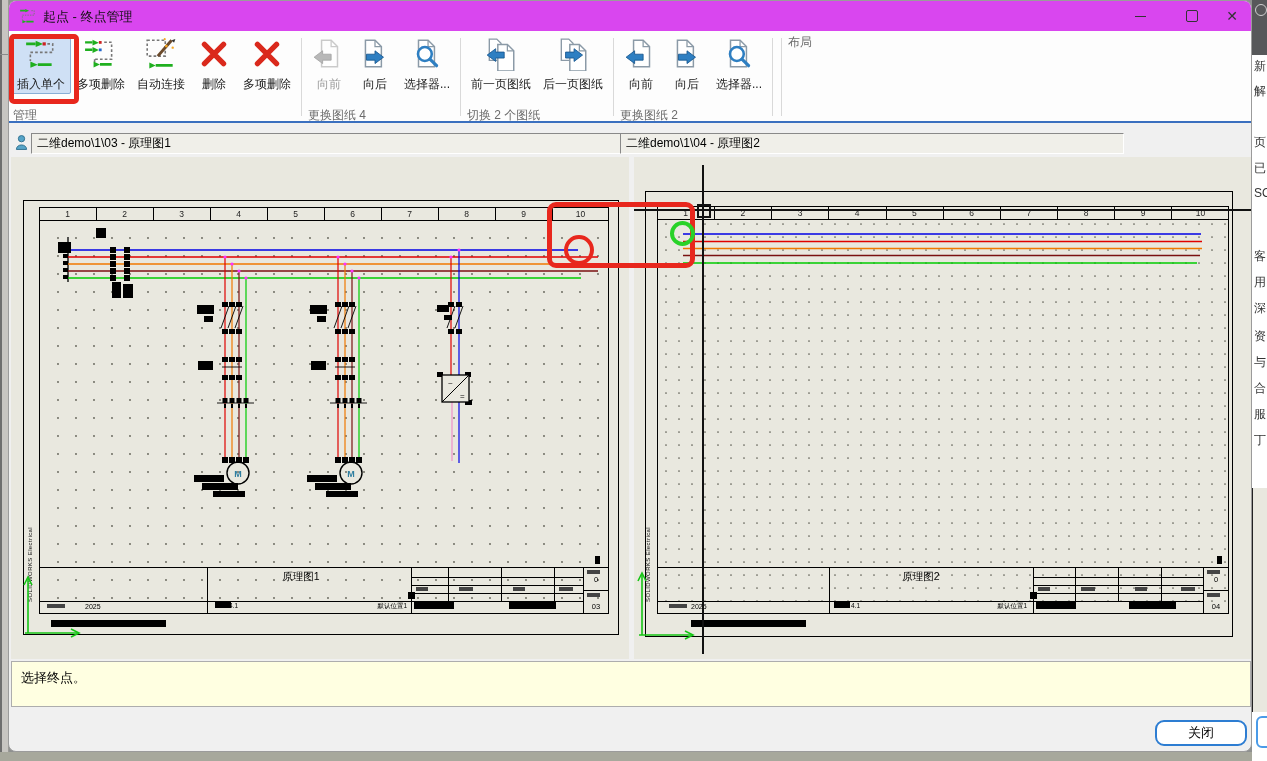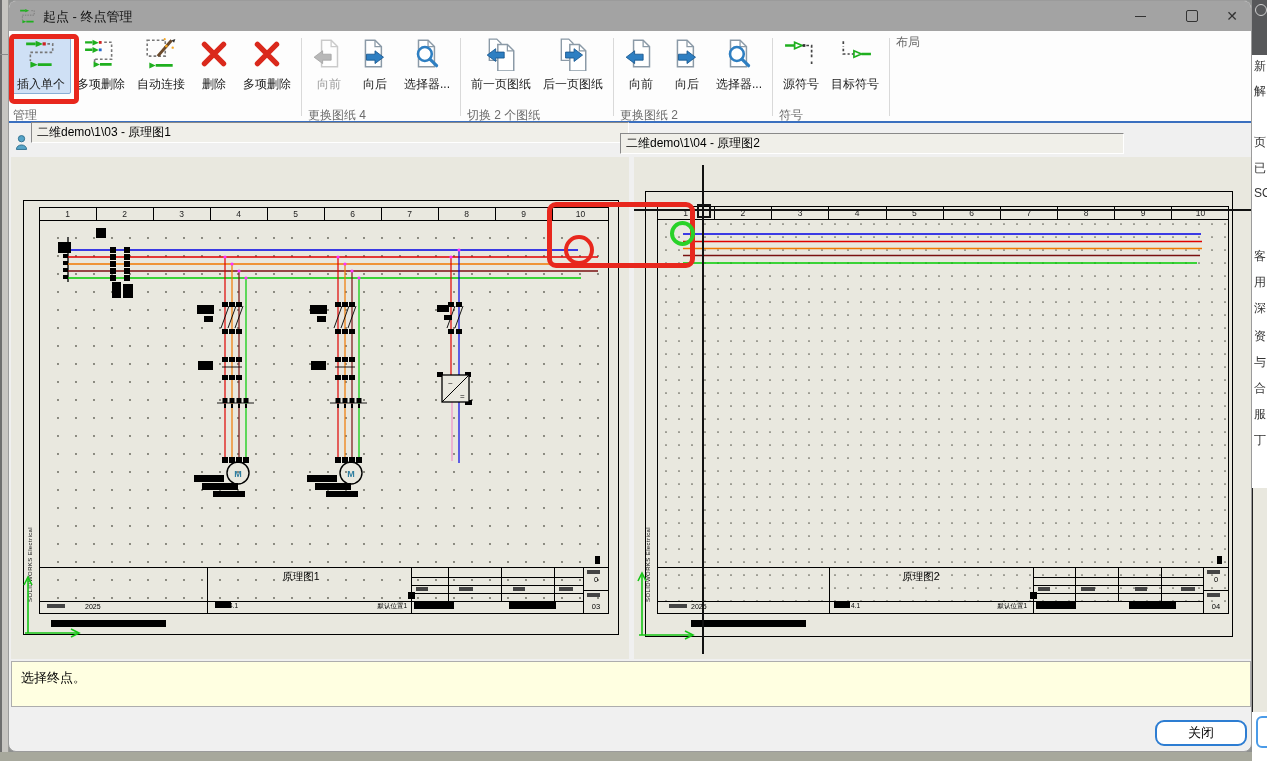--- a/index.html
+++ b/index.html
@@ -13,21 +13,21 @@
   #bg-bottom-strip{left:0;top:752px;width:1267px;height:9px;background:#a7a89c;}
   #bg-right-strip{left:1252px;top:0;width:15px;height:761px;background:#ffffff;overflow:hidden;}
   #bg-right-strip .dark{position:absolute;left:0;top:0;width:15px;height:55px;background:#57585a;}
   #bg-right-strip .ring{position:absolute;left:3px;top:4px;width:10px;height:10px;border:1.5px solid #cfcfcf;border-radius:50%;}
   #bg-right-strip .beige{position:absolute;left:0;top:488px;width:15px;height:224px;background:#e9e8df;border-left:1px solid #222;}
   #bg-right-strip .btn-frag{position:absolute;left:4px;top:716px;width:20px;height:28px;border:2px solid #4a9be8;border-radius:6px;background:#fff;}
   .strip-char{position:absolute;left:2px;width:14px;font-size:12px;color:#333;}
   
   #dialog{left:8px;top:0;width:1244px;height:752px;background:#f0f0f0;border:1px solid #9b9b9b;
           border-radius:8px;overflow:hidden;box-sizing:border-box;}
-  #titlebar{left:0;top:0;width:100%;height:30px;background:#a3a3a3;}
+  #titlebar{left:0;top:0;width:100%;height:30px;background:#d946ef;}
   #title-icon{left:10px;top:6px;width:18px;height:18px;}
   #title-text{left:34px;top:7px;font-size:13px;color:#111;}
   .win-btn{top:0;width:42px;height:30px;display:flex;align-items:center;justify-content:center;color:#333;}
   #btn-min{left:1110px;} #btn-max{left:1162px;} #btn-close{left:1202px;}
   #btn-min .bar{width:11px;height:1px;background:#333;}
   #btn-max .box{width:10px;height:10px;border:1.2px solid #333;border-radius:2px;}
   #btn-close .x{font-size:14px;line-height:14px;}
   
   #ribbon{left:0;top:30px;width:100%;height:92px;background:#fdfdfd;border-bottom:2px solid #3a6fbf;
           box-sizing:border-box;display:flex;align-items:stretch;padding:2px 0 0 2px;}
@@ -254,53 +254,31 @@
                   <path d="M17,3 v6 h6" fill="none" stroke="#8b9aa7" stroke-width="1.2"></path>
                   <circle cx="14" cy="16" r="6.5" fill="rgba(255,255,255,.55)" stroke="#2e7fc2" stroke-width="2.4"></circle>
    <path d="M19,21 l6,6" stroke="#2e7fc2" stroke-width="3" stroke-linecap="round"></path>
                 </svg></span>
               <span class="tb-label">选择器...</span>
             </div>
           </div>
           <div class="tb-group-label">更换图纸 2</div>
         </div>
         <div class="tb-sep"></div>
-        <div class="tb-group">
-          <div class="tb-row">
-            <div class="tb-btn">
-              <span><svg viewBox="0 0 32 32" width="34" height="34">
-                  <path d="M1,8 h9" stroke="#1faf1f" stroke-width="2.4"></path>
-   <path d="M10,5 l7,3 -7,3 z" fill="none" stroke="#1faf1f" stroke-width="1.6"></path>
-   <rect x="17.5" y="6.7" width="2.6" height="2.6" fill="#333"></rect>
-   <path d="M21,8 h5 v13 M26,23 v4" stroke="#444" stroke-width="1.6" stroke-dasharray="2.5 2" fill="none"></path>
-                </svg></span>
-              <span class="tb-label">源符号</span>
-            </div>
-            <div class="tb-btn">
-              <span><svg viewBox="0 0 32 32" width="34" height="34">
-                  <path d="M5,4 v5 M5,11 v5 h6 M13,16 h2" stroke="#444" stroke-width="1.6" stroke-dasharray="2.5 2" fill="none"></path>
-   <path d="M15,13 l7,3 -7,3 z" fill="none" stroke="#1faf1f" stroke-width="1.6"></path>
-   <path d="M22,16 h9" stroke="#1faf1f" stroke-width="2.4"></path>
-                </svg></span>
-              <span class="tb-label">目标符号</span>
-            </div>
-          </div>
-          <div class="tb-group-label">符号</div>
-        </div>
         <div class="tb-sep"></div>
         <div class="tb-group">
           <div class="tb-group-label">布局</div>
         </div>
       </div>
 
     <svg class="person abs" style="left:6px;top:133px" viewBox="0 0 14 17">
       <circle cx="7" cy="4.4" r="3.4" fill="#56a4c8" stroke="#2f6e8e"></circle>
       <path d="M1.5,16 c0,-6.5 11,-6.5 11,0 z" fill="#56a4c8" stroke="#2f6e8e"></path>
     </svg>
-    <div class="panel-header-field abs" style="left:22px;top:121px;width:598px">二维demo\1\03 - 原理图1</div>
+    <div class="panel-header-field abs" style="left:22px;top:132px;width:598px">二维demo\1\03 - 原理图1</div>
     <svg class="person abs" style="left:633px;top:133px" viewBox="0 0 14 17">
       <circle cx="7" cy="4.4" r="3.4" fill="#56a4c8" stroke="#2f6e8e"></circle>
       <path d="M1.5,16 c0,-6.5 11,-6.5 11,0 z" fill="#56a4c8" stroke="#2f6e8e"></path>
     </svg>
     <div class="panel-header-field abs" style="left:611px;top:132px;width:504px">二维demo\1\04 - 原理图2</div>
 
     <div id="panel-left" class="panel abs">
       <svg width="618" height="502" viewBox="10 156 618 502">
         <defs>
           <pattern id="dotsL" width="18" height="18" patternUnits="userSpaceOnUse">

